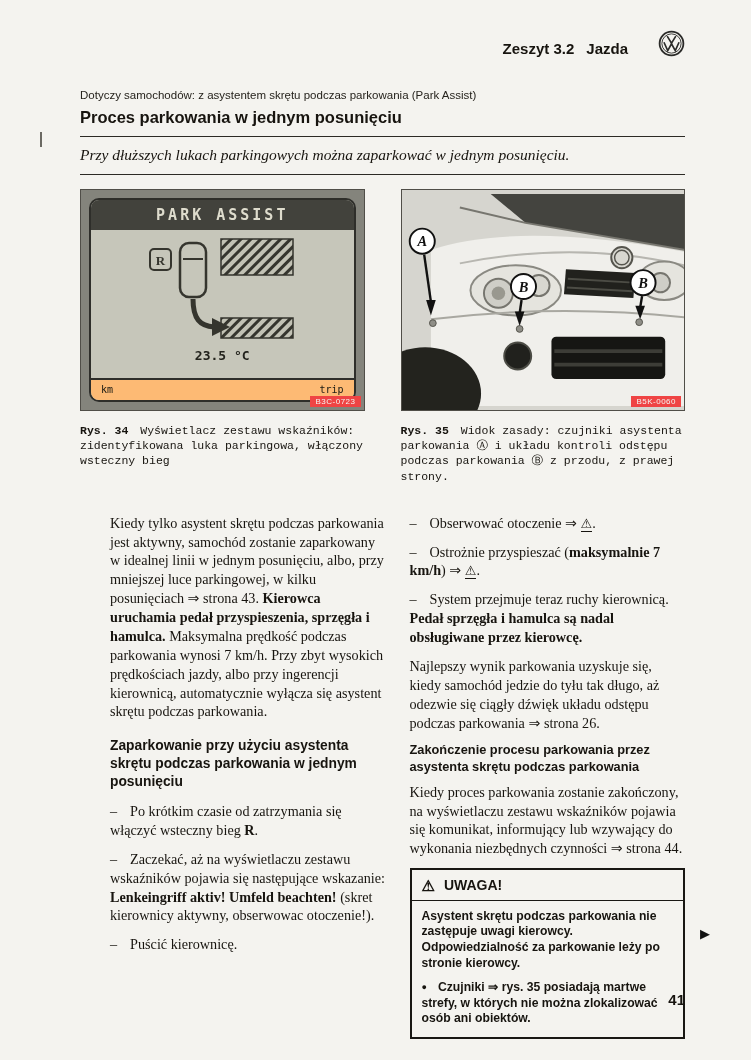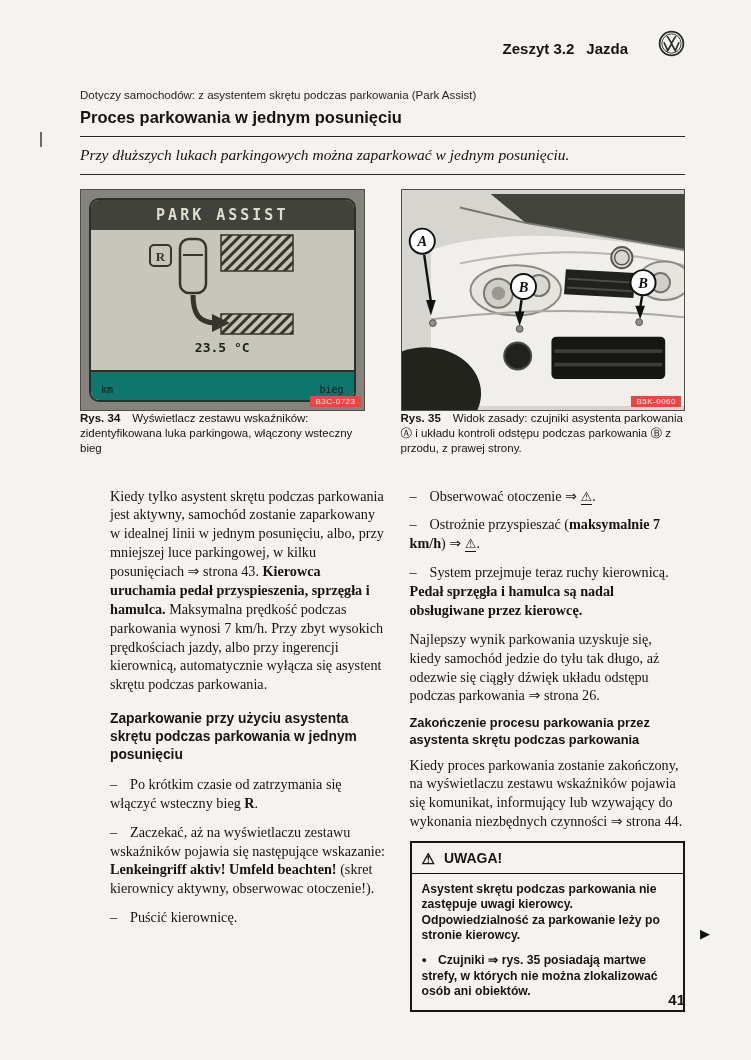--- a/index.html
+++ b/index.html
@@ -21,33 +21,33 @@
   .change-bar { position:absolute; left:40px; top:132px; width:2px; height:15px; background:#6b6963; }
 
   
   .figures-row { display:flex; gap:36px; margin-top:14px; }
   .figure { flex:1; min-width:0; }
   .fig-image { position:relative; height:222px; border:1px solid #504e48; overflow:hidden; }
   .fig34-img { background:#84847c; }
   .fig35-img { background:#d6d5cf; }
   .fig-code { position:absolute; right:3px; bottom:3px; background:#ef4444; color:#f5f5f1;
     font-family:"Liberation Sans",sans-serif; font-size:8px; padding:1px 5px; letter-spacing:.5px; }
-  .fig-caption { margin-top:0; font-family:Liberation Sans, sans-serif; font-size:11.5px; line-height:1.32; color:#17140f; }
+  .fig-caption { margin-top:12px; font-family:Liberation Mono, monospace; font-size:11.5px; line-height:1.32; color:#17140f; }
   .cap-label { font-weight:bold; margin-right:12px; }
 
   
   .lcd { position:absolute; inset:8px; background:#c6c6ba; border:2px solid #2e2e2a; border-radius:10px;
     overflow:hidden; display:flex; flex-direction:column; }
   .lcd-header { height:30px; background:#42423c; color:#dedccd; font-family:"DejaVu Sans Mono",monospace;
     font-weight:bold; font-size:15px; letter-spacing:3px; display:flex; align-items:center; justify-content:center; }
   .lcd-main { flex:1; display:flex; align-items:center; justify-content:center; }
   .schematic { width:160px; height:104px; }
   .lcd-temp { text-align:center; font-family:"DejaVu Sans Mono",monospace; font-size:13px; font-weight:bold;
     color:#23231d; padding-bottom:15px; }
-  .lcd-bottom { background:#0f766e; border-top:2px solid #2e2e2a; padding:12px 10px 5px;
+  .lcd-bottom { background:#fdba74; border-top:2px solid #2e2e2a; padding:4px 10px 5px;
     font-family:"DejaVu Sans Mono",monospace; color:#191912; }
   .lcd-small { display:flex; justify-content:space-between; font-size:10px; }
   .lcd-big { display:flex; justify-content:space-between; font-size:21px; font-weight:bold; letter-spacing:1px; }
 
   
   .columns { display:flex; gap:24px; margin-top:30px;margin-left:30px; }
   .col { flex:1; min-width:0; font-size:14.2px; line-height:1.33; }
   .col b { font-weight:bold; }
   .para { margin-bottom:10px; }
   .col-heading { font-family:"Liberation Sans",sans-serif; font-weight:bold; font-size:13.8px;
@@ -117,21 +117,21 @@
               <rect x="38" y="6" width="26" height="54" rx="9" fill="none" stroke="#35352e" stroke-width="2.5"></rect>
               <line x1="41" y1="22" x2="61" y2="22" stroke="#35352e" stroke-width="2"></line>
               <path d="M51,62 C51,82 58,89 72,90" fill="none" stroke="#35352e" stroke-width="5"></path>
               <path d="M70,81 L88,90 L70,99 Z" fill="#35352e"></path>
             </svg>
           </div>
           <div class="lcd-temp">23.5 °C</div>
           <div class="lcd-bottom">
             <div class="lcd-small">
               <span>km</span>
-              <span>bieg</span>
+              <span>trip</span>
             </div>
           </div>
         </div>
         <div class="fig-code">B3C-0723</div>
       </div>
       <div class="fig-caption">
         <span class="cap-label">Rys. 34</span><span>Wyświetlacz zestawu wskaźników: zidentyfikowana luka parkingowa, włączony wsteczny bieg</span>
       </div>
     </div>
 

